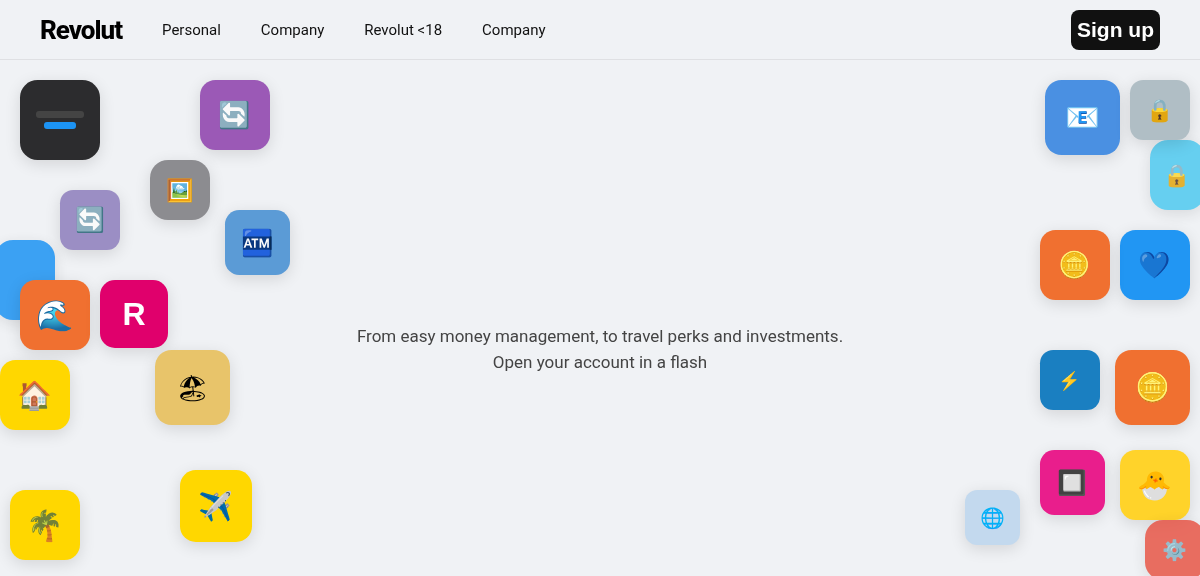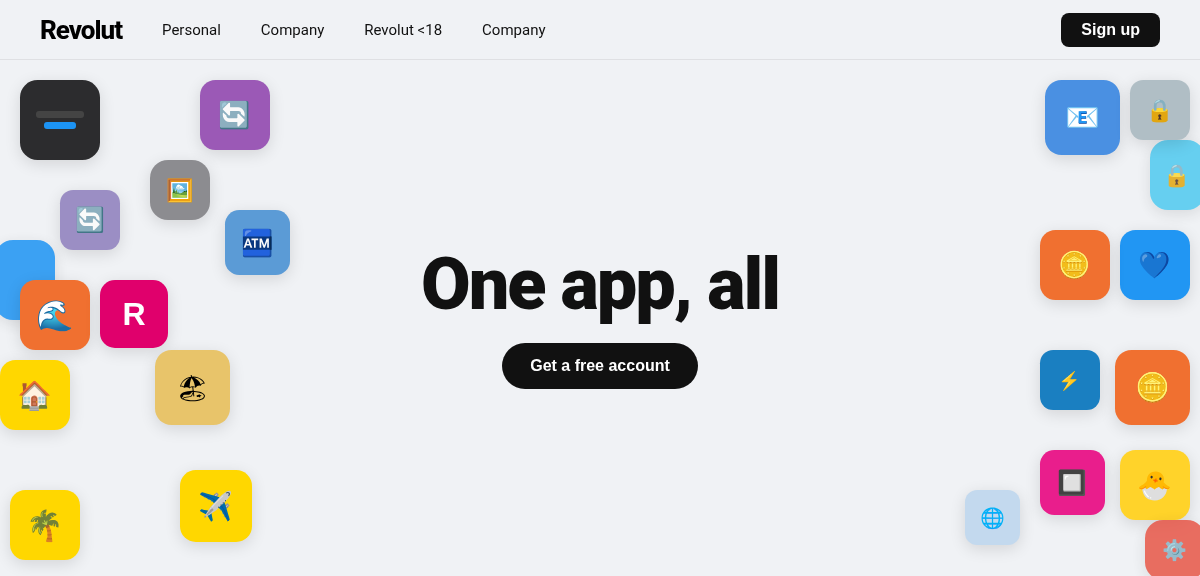--- a/index.html
+++ b/index.html
@@ -60,22 +60,22 @@
       font-size: 15px;
       font-weight: 500;
       cursor: pointer;
       color: #111;
     }
 
     .btn-signup {
       background: #111;
       border: none;
       border-radius: 8px;
-      padding: 8px 20px;
-      font-size: 16px;
+      padding: 8px 6px;
+      font-size: 21px;
       font-weight: 600;
       cursor: pointer;
       color: #fff;
     }
 
     
     .hero {
       position: relative;
       width: 1200px;
       height: 516px;
@@ -227,18 +227,21 @@
     <div class="app-icon icon-r8" style="background:#1a7fc1; font-size:18px;">⚡</div>
     <div class="app-icon icon-r7" style="background:#e91e8c;">🔲</div>
     <div class="app-icon icon-r6" style="background:#ffd32a;">🐣</div>
     <div class="app-icon icon-r9" style="background:#c3d9ee;">🌐</div>
     <div class="app-icon icon-blur-right2" style="font-size:20px;">⚙️</div>
 
   </div>
 
   <div class="hero-content">
     <h1 class="hero-title">
-      <span>One app, all</span><br>
+      <br>
     </h1>
-    <button class="btn-cta">Get a free account</button>
+    <p class="hero-subtitle">
+      <span>From easy money management, to travel perks and investments.</span><br>
+      <span>Open your account in a flash</span>
+    </p>
   </div>
 
 </section>
 
 </body></html>

